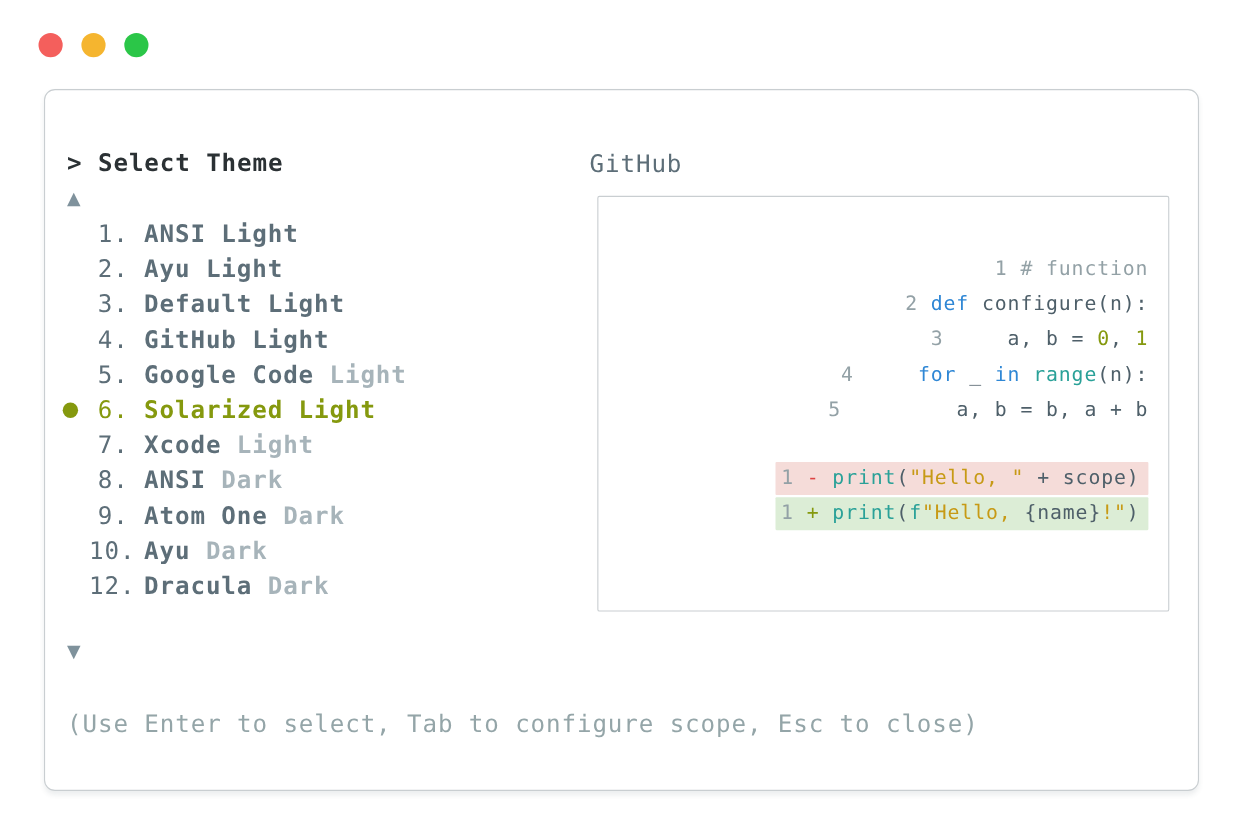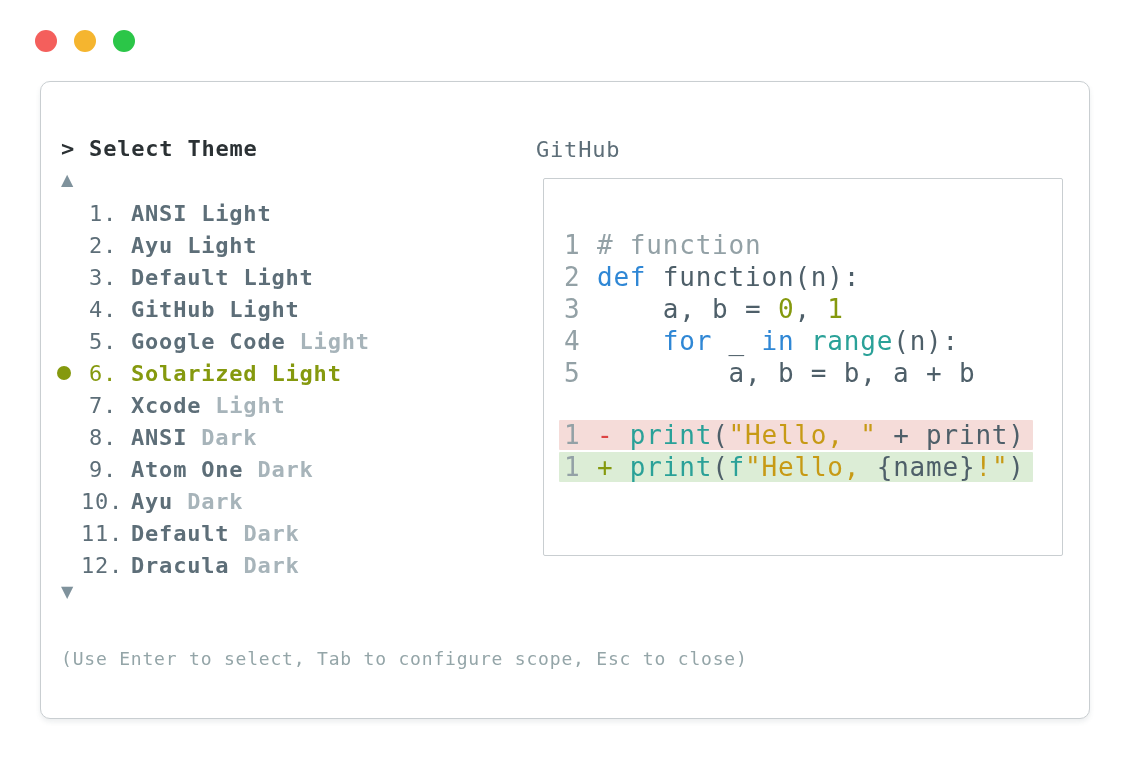--- a/index.html
+++ b/index.html
@@ -52,30 +52,30 @@
     width: 14px; height: 14px; border-radius: 50%;
     background: var(--selected, #85990e);
   }
   .row .num { display: inline-block; width: 36px; text-align: right; }
   .row .name { margin-left: 14px; font-weight: bold; }
   .row .variant.muted { color: var(--muted-text, #a7b4ba); }
   .row.selected, .row.selected .variant { color: var(--selected, #85990e); }
 
   .hint {
     position: absolute; left: 20px; top: 564px; height: 26px; line-height: 26px;
-    font-size: 18px; color: var(--hint-text, #94a5a8);
+    font-size: 22px; color: var(--hint-text, #94a5a8);
   }
 
   
   .preview-box {
     position: absolute; left: 502px; top: 96px; width: 520px; height: 378px;
     border: 1.5px solid var(--panel-border, #c9ced1); border-radius: 2px;
     background: #ffffff; overflow: hidden;
   }
-  .code { padding: 50px 18px 0 20px; font-size: 26px; letter-spacing: 0.8px; }
+  .code { padding: 50px 18px 0 20px; font-size: 18px; letter-spacing: 0.8px; text-align: right; }
   .cl { height: 32px; line-height: 32px; white-space: pre; }
   .cl.spacer { height: 30px; }
   .dbg { display: inline-block; line-height: 30px; padding: 0 8px 0 5px; margin-left: -5px; border-radius: 1px; }
   .dbg.removed { background: var(--diff-removed-bg, #f5dcd9); }
   .dbg.added { background: var(--diff-added-bg, #dcedd6); }
 
   .tk-ln    { color: var(--line-number, #93a1a6); }
   .tk-com   { color: var(--comment, #93a1a6); }
   .tk-kw    { color: var(--keyword, #2f87d5); }
   .tk-txt   { color: var(--code-text, #4e5f69); }
@@ -108,35 +108,34 @@
         <div class="row"><span class="marker"></span><span class="num">1.</span><span class="name">ANSI <span class="variant">Light</span></span></div>
         <div class="row"><span class="marker"></span><span class="num">2.</span><span class="name">Ayu <span class="variant">Light</span></span></div>
         <div class="row"><span class="marker"></span><span class="num">3.</span><span class="name">Default <span class="variant">Light</span></span></div>
         <div class="row"><span class="marker"></span><span class="num">4.</span><span class="name">GitHub <span class="variant">Light</span></span></div>
         <div class="row"><span class="marker"></span><span class="num">5.</span><span class="name">Google Code <span class="variant muted">Light</span></span></div>
         <div class="row selected"><span class="marker"><span class="bullet"></span></span><span class="num">6.</span><span class="name">Solarized <span class="variant">Light</span></span></div>
         <div class="row"><span class="marker"></span><span class="num">7.</span><span class="name">Xcode <span class="variant muted">Light</span></span></div>
         <div class="row"><span class="marker"></span><span class="num">8.</span><span class="name">ANSI <span class="variant muted">Dark</span></span></div>
         <div class="row"><span class="marker"></span><span class="num">9.</span><span class="name">Atom One <span class="variant muted">Dark</span></span></div>
         <div class="row"><span class="marker"></span><span class="num">10.</span><span class="name">Ayu <span class="variant muted">Dark</span></span></div>
-        <div class="row"><span class="marker"></span><span class="num">11.</span><span class="name">Default <span class="variant muted">Dark</span></span></div>
         <div class="row"><span class="marker"></span><span class="num">12.</span><span class="name">Dracula <span class="variant muted">Dark</span></span></div>
       </div>
 
     <div class="tri down">▼</div>
 
     <div class="hint mono">(Use Enter to select, Tab to configure scope, Esc to close)</div>
 
     <div class="preview-box">
       <div class="code" id="code">
           <div class="cl"><span class="tk-ln">1 </span><span class="tk-com"># function</span></div>
-          <div class="cl"><span class="tk-ln">2 </span><span class="tk-kw">def</span><span class="tk-txt"> function(n):</span></div>
+          <div class="cl"><span class="tk-ln">2 </span><span class="tk-kw">def</span><span class="tk-txt"> configure(n):</span></div>
           <div class="cl"><span class="tk-ln">3 </span><span class="tk-txt">    a, b = </span><span class="tk-num">0</span><span class="tk-txt">, </span><span class="tk-num">1</span></div>
           <div class="cl"><span class="tk-ln">4 </span><span class="tk-txt">    </span><span class="tk-kw">for</span><span class="tk-txt"> _ </span><span class="tk-kw">in</span><span class="tk-txt"> </span><span class="tk-fn">range</span><span class="tk-txt">(n):</span></div>
           <div class="cl"><span class="tk-ln">5 </span><span class="tk-txt">        a, b = b, a + b</span></div>
           <div class="cl spacer"></div>
-          <div class="cl"><span class="dbg removed"><span class="tk-ln">1 </span><span class="tk-minus">- </span><span class="tk-fn">print</span><span class="tk-txt">(</span><span class="tk-str">"Hello, "</span><span class="tk-txt"> + print)</span></span></div>
+          <div class="cl"><span class="dbg removed"><span class="tk-ln">1 </span><span class="tk-minus">- </span><span class="tk-fn">print</span><span class="tk-txt">(</span><span class="tk-str">"Hello, "</span><span class="tk-txt"> + scope)</span></span></div>
           <div class="cl"><span class="dbg added"><span class="tk-ln">1 </span><span class="tk-plus">+ </span><span class="tk-fn">print</span><span class="tk-txt">(</span><span class="tk-fn">f</span><span class="tk-str">"Hello, </span><span class="tk-txt">{name}</span><span class="tk-str">!"</span><span class="tk-txt">)</span></span></div>
         </div>
     </div>
 
   </div>
 </div>
 
 </body></html>

